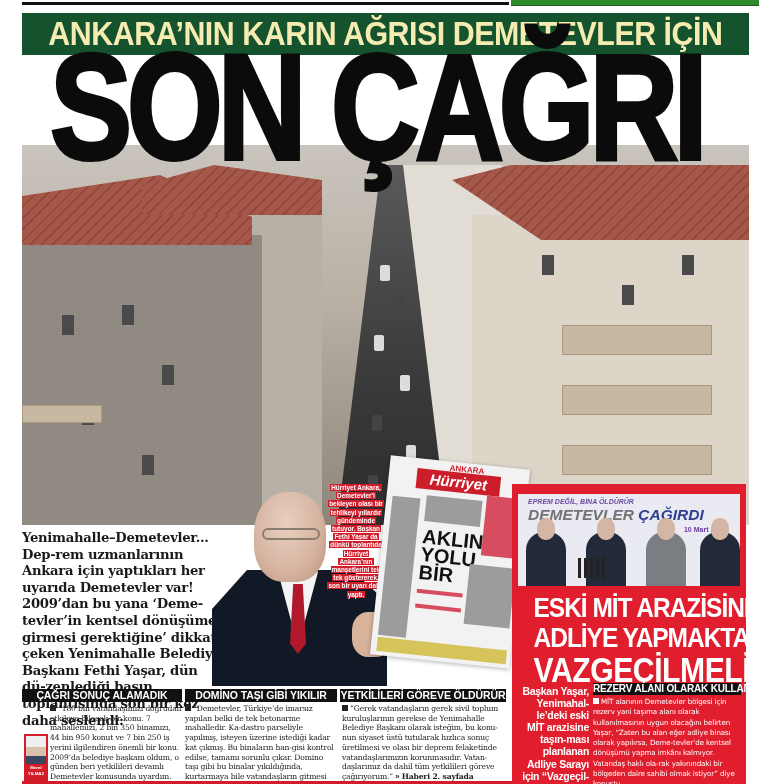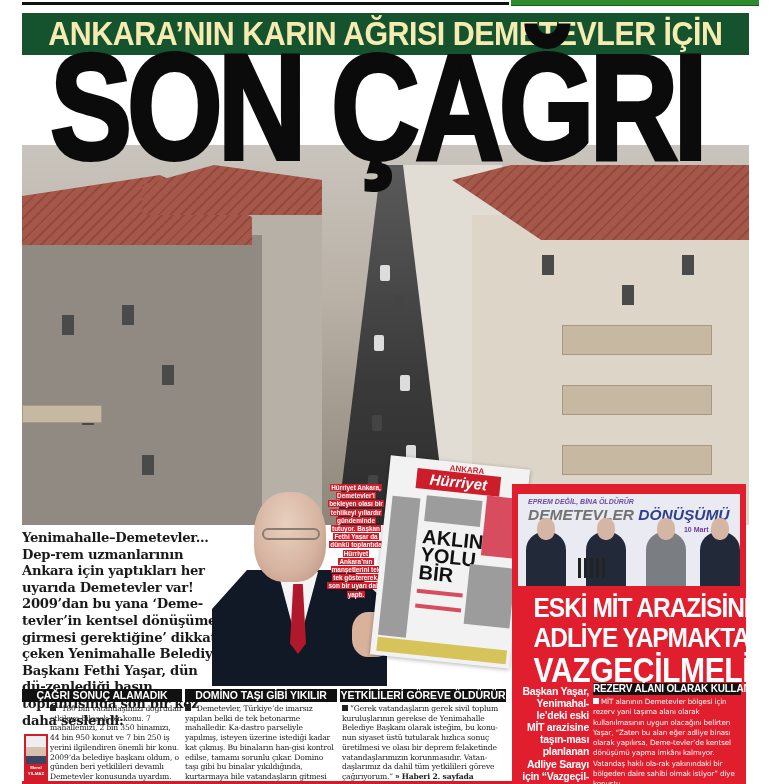--- a/index.html
+++ b/index.html
@@ -148,21 +148,21 @@
   <div class="blk r" style="left:40px;top:130px;width:46px;height:4px" data-name="newspaper-rule"></div>
   <div class="blk r" style="left:40px;top:145px;width:46px;height:4px" data-name="newspaper-rule"></div>
   <div class="blk y" style="left:6px;top:182px;width:130px;height:14px" data-name="newspaper-footer"></div>
 </div>
 
 <div class="redbox" data-name="sidebar-red-box">
   <div class="banner" data-name="press-conference-photo">
     <div class="small" data-name="banner-small-text">EPREM DEĞİL, BİNA ÖLDÜRÜR</div>
     <div class="title" data-name="banner-title">
       <span class="a" data-name="banner-title-part1">DEMETEVLER</span>
-      <span class="b" data-name="banner-title-part2">DÖNÜŞÜMÜ</span>
+      <span class="b" data-name="banner-title-part2">ÇAĞIRDI</span>
     </div>
     <div class="date" data-name="banner-date">10 Mart 2023</div>
     <div class="person" style="left:8px" data-name="person">
         <div class="face"></div>
       </div>
     <div class="person" style="left:68px" data-name="person">
         <div class="face"></div>
       </div>
     <div class="mics" data-name="microphones"></div>
     <div class="person grey" style="left:128px" data-name="person">

